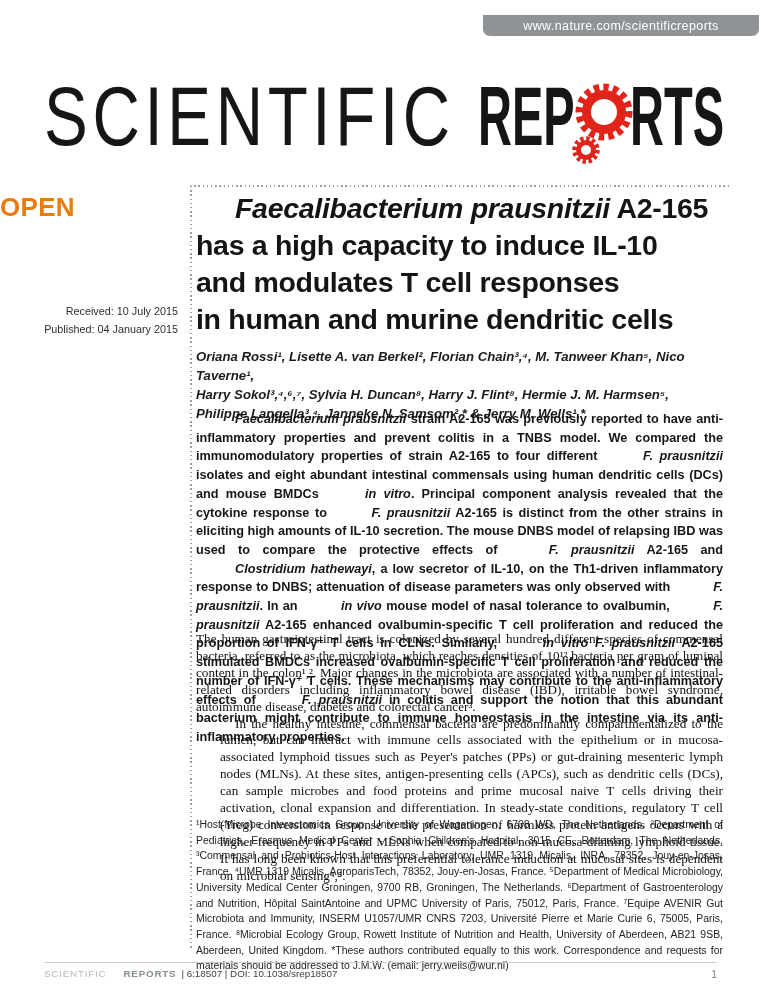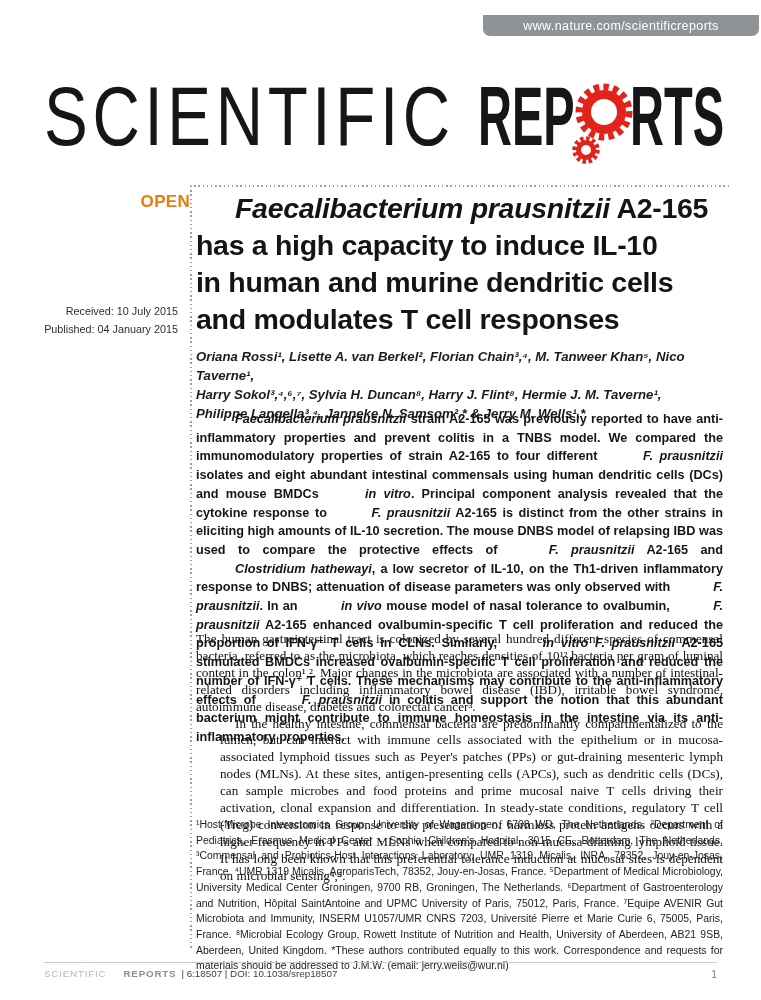--- a/index.html
+++ b/index.html
@@ -32,22 +32,22 @@
   .logo-rep,.logo-rts{ width:96px; overflow:visible; }
   .logo-rep span,.logo-rts span{
     display:inline-block; font-size:84px; line-height:88px; font-weight:700;
     transform:scaleX(.56); transform-origin:0 0; letter-spacing:0;
   }
   .gear-svg{ margin:12px -2px 0 -2px; overflow:visible; flex:0 0 auto; }
   .gear-stroke{ stroke:var(--red); fill:none; }
 
   
   .open-label{
-    position:absolute; left:12px; top:192px; width:178px; text-align:right;
-    font-size:17px; font-weight:700; letter-spacing:.3px; color:var(--orange);
+    position:absolute; left:0; top:192px; width:178px; text-align:left;
+    font-size:26px; font-weight:700; letter-spacing:.3px; color:var(--orange);
   }
   .dates{
     position:absolute; left:0; top:303px; width:178px; text-align:right;
     font-size:10.8px; line-height:17.8px; color:#2e2e2e;
   }
 
   
   .vdot{
     position:absolute; left:190px; top:186px; width:2px; height:762px;
     background:repeating-linear-gradient(to bottom,#9e9e9e 0 1.5px,transparent 1.5px 4.2px);
@@ -115,27 +115,27 @@
   <div>Received: 10 July 2015</div>
   <div>Published: 04 January 2015</div>
 </div>
 
 <div class="hdot"></div>
 <div class="vdot"></div>
 
 <h1 class="title">
     <div><span class="it">Faecalibacterium prausnitzii</span><span> A2-165</span></div>
     <div><span>has a high capacity to induce IL-10</span></div>
+    <div><span>and modulates T cell responses</span></div>
     <div><span>in human and murine dendritic cells</span></div>
-    <div><span>and modulates T cell responses</span></div>
   </h1>
 
 <div class="authors">
   <div>Oriana Rossi¹, Lisette A. van Berkel², Florian Chain³,⁴, M. Tanweer Khan⁵, Nico Taverne¹,</div>
-  <div>Harry Sokol³,⁴,⁶,⁷, Sylvia H. Duncan⁸, Harry J. Flint⁸, Hermie J. M. Taverne¹,</div>
+  <div>Harry Sokol³,⁴,⁶,⁷, Sylvia H. Duncan⁸, Harry J. Flint⁸, Hermie J. M. Harmsen⁵,</div>
   <div>Philippe Langella³,⁴, Janneke N. Samsom²,* &amp; Jerry M. Wells¹,*</div>
 </div>
 
 <div class="abstract"><span class="it">Faecalibacterium prausnitzii</span><span> strain A2-165 was previously reported to have anti-inflammatory properties and prevent colitis in a TNBS model. We compared the immunomodulatory properties of strain A2-165 to four different </span><span class="it">F. prausnitzii</span><span> isolates and eight abundant intestinal commensals using human dendritic cells (DCs) and mouse BMDCs </span><span class="it">in vitro</span><span>. Principal component analysis revealed that the cytokine response to </span><span class="it">F. prausnitzii</span><span> A2-165 is distinct from the other strains in eliciting high amounts of IL-10 secretion. The mouse DNBS model of relapsing IBD was used to compare the protective effects of </span><span class="it">F. prausnitzii</span><span> A2-165 and </span><span class="it">Clostridium hathewayi</span><span>, a low secretor of IL-10, on the Th1-driven inflammatory response to DNBS; attenuation of disease parameters was only observed with </span><span class="it">F. prausnitzii</span><span>. In an </span><span class="it">in vivo</span><span> mouse model of nasal tolerance to ovalbumin, </span><span class="it">F. prausnitzii</span><span> A2-165 enhanced ovalbumin-specific T cell proliferation and reduced the proportion of IFN-γ⁺ T cells in CLNs. Similarly, </span><span class="it">in vitro F. prausnitzii</span><span> A2-165 stimulated BMDCs increased ovalbumin-specific T cell proliferation and reduced the number of IFN-γ⁺ T cells. These mechanisms may contribute to the anti-inflammatory effects of </span><span class="it">F. prausnitzii</span><span> in colitis and support the notion that this abundant bacterium might contribute to immune homeostasis in the intestine via its anti-inflammatory properties.</span></div>
 
 <div class="bodytext">
   <p>The human gastrointestinal tract is colonized by several hundred different species of commensal bacteria, referred to as the microbiota, which reaches densities of 10¹² bacteria per gram of luminal content in the colon¹,². Major changes in the microbiota are associated with a number of intestinal-related disorders including inflammatory bowel disease (IBD), irritable bowel syndrome, autoimmune disease, diabetes and colorectal cancer³.</p>
   <p class="indent">In the healthy intestine, commensal bacteria are predominantly compartmentalized to the lumen, but can interact with immune cells associated with the epithelium or in mucosa-associated lymphoid tissues such as Peyer's patches (PPs) or gut-draining mesenteric lymph nodes (MLNs). At these sites, antigen-presenting cells (APCs), such as dendritic cells (DCs), can sample microbes and food proteins and prime mucosal naive T cells driving their activation, clonal expansion and differentiation. In steady-state conditions, regulatory T cell (Treg) conversion in response to the presentation of harmless protein antigens occurs with a higher frequency in PPs and MLNs when compared to non-mucosa-draining lymphoid tissue. It has long been known that this preferential tolerance induction at mucosal sites is dependent on microbial sensing⁴,⁵.</p>
 </div>
 

